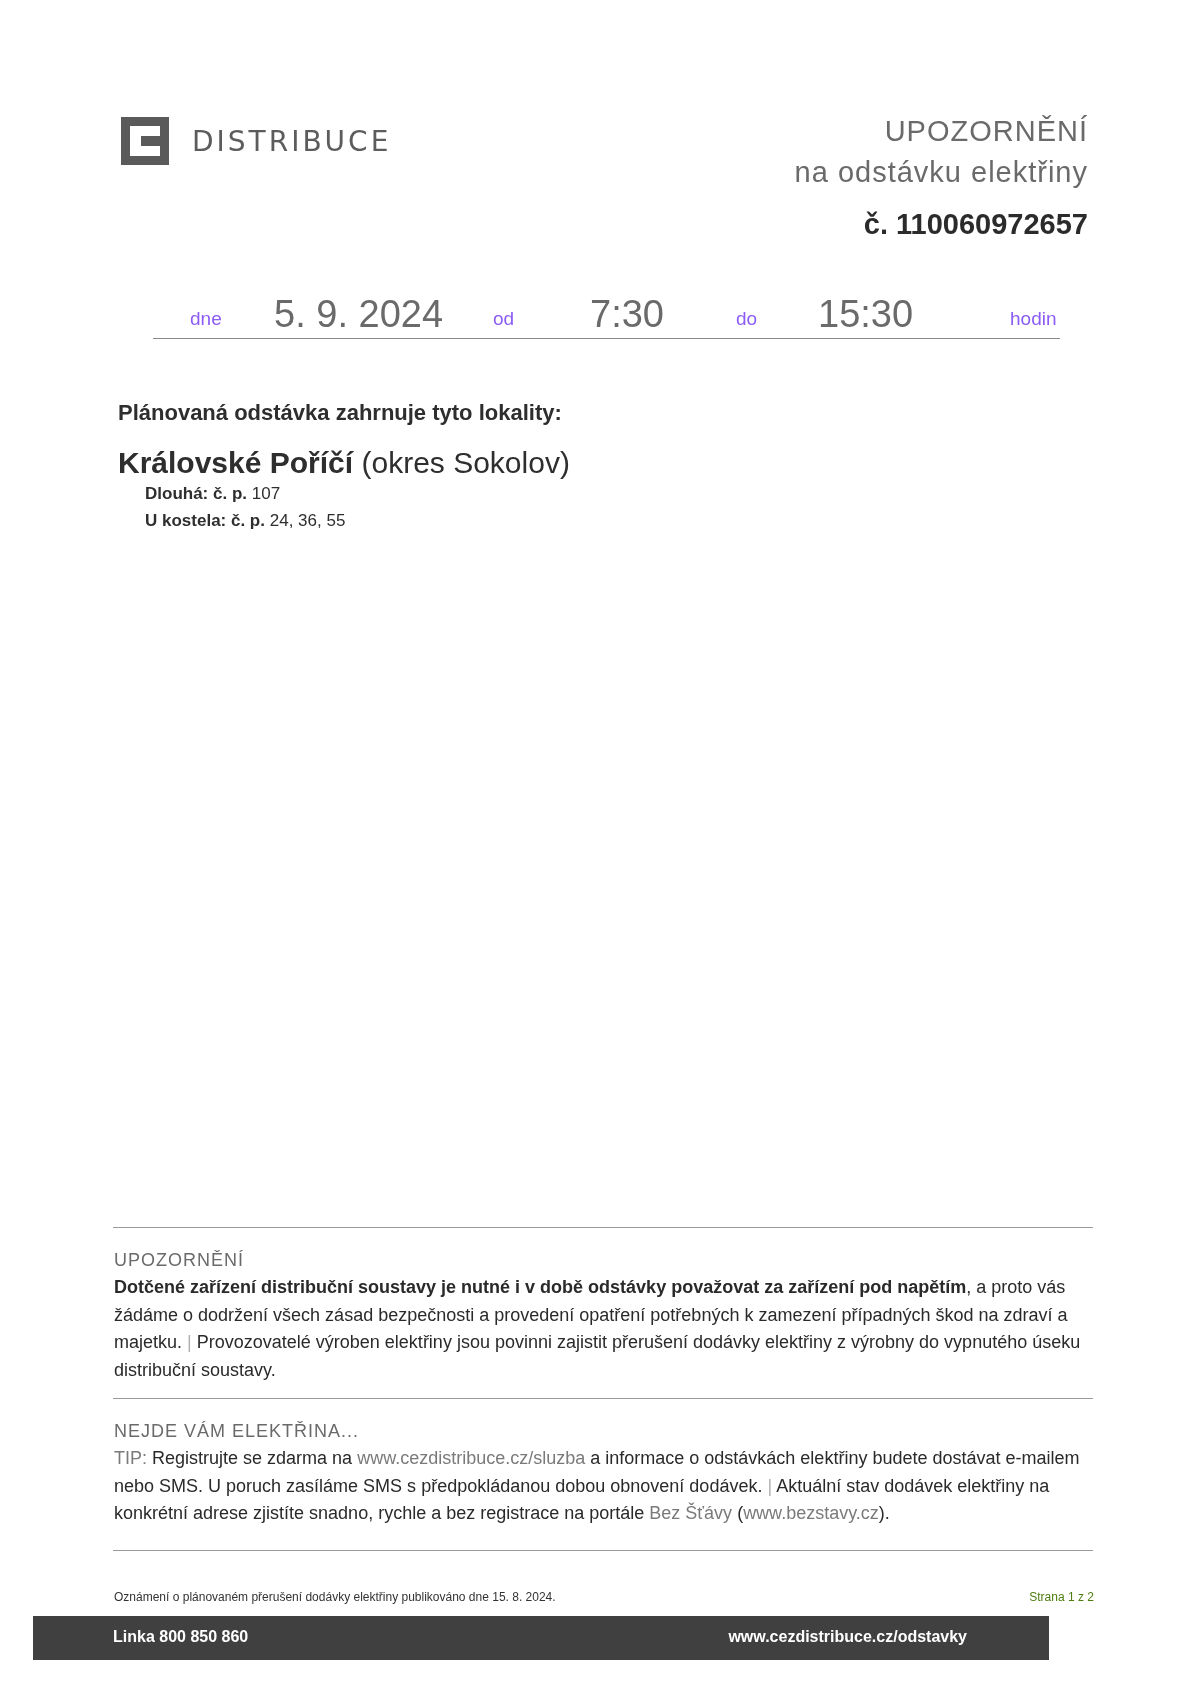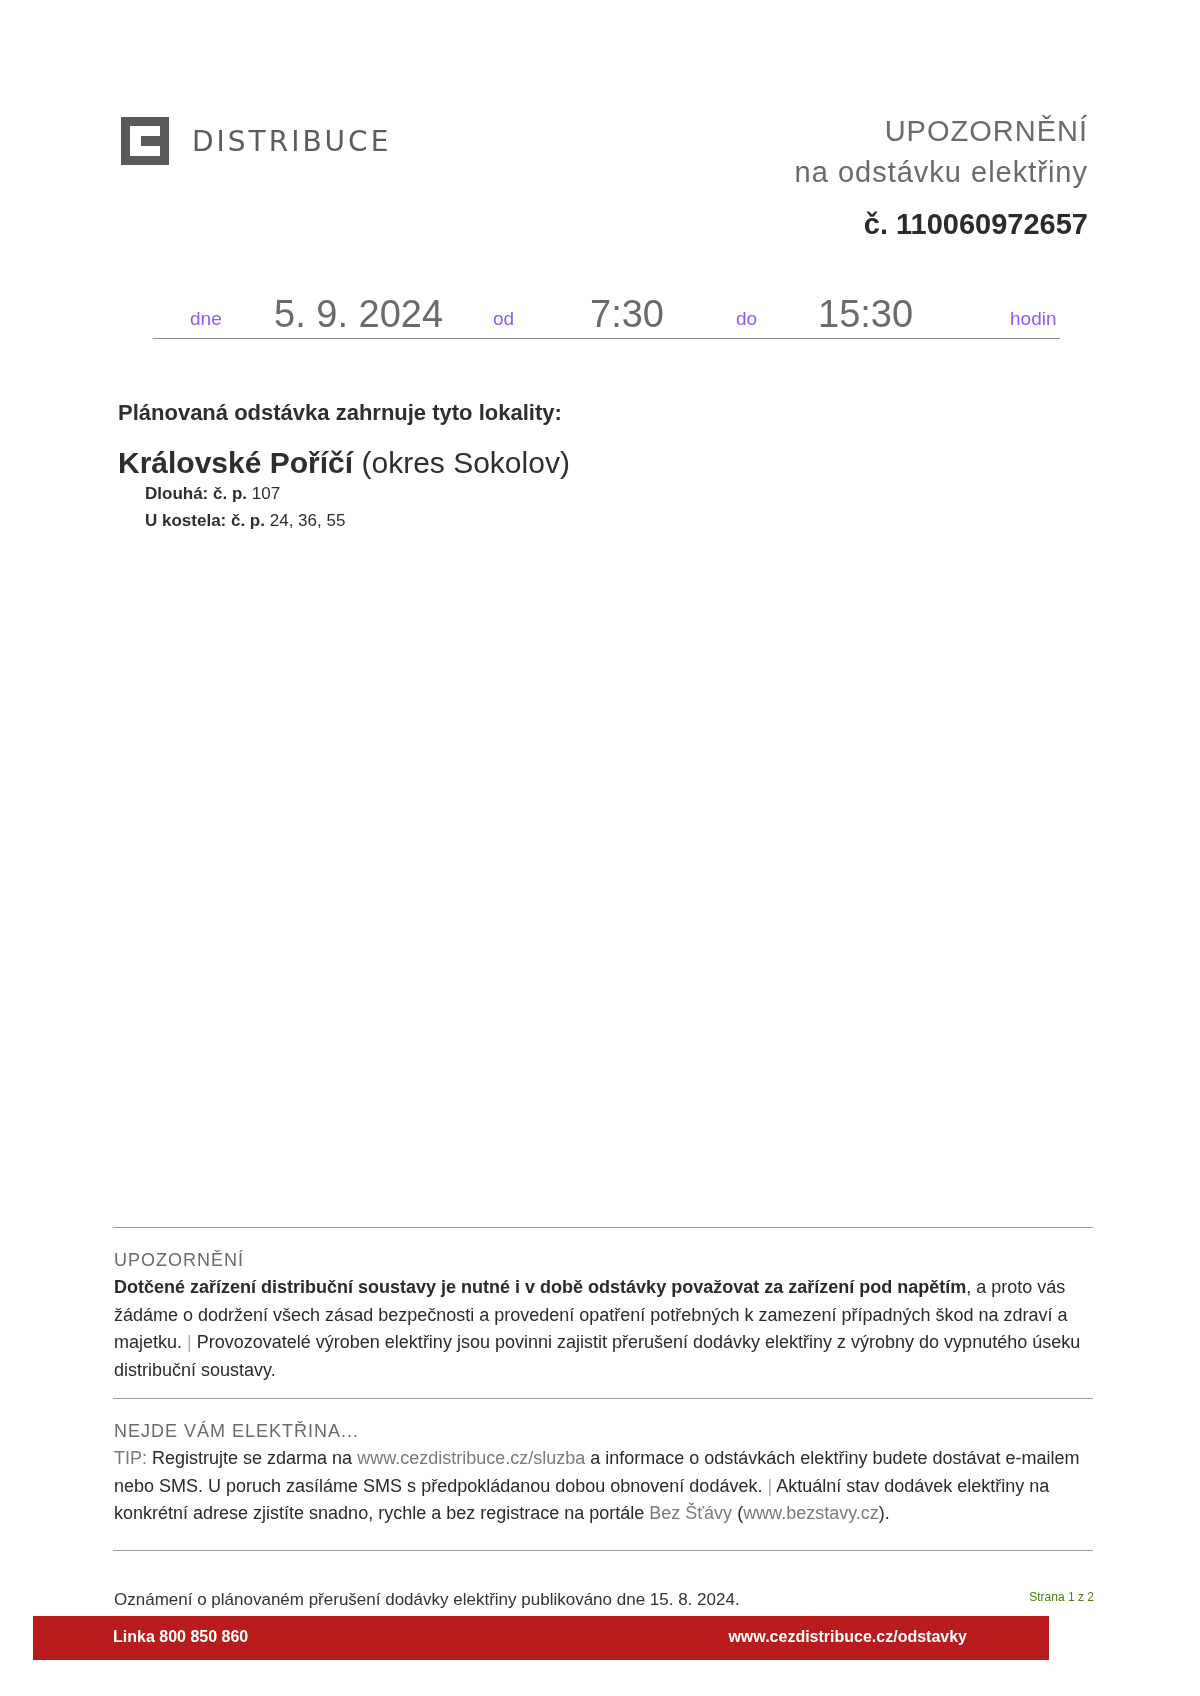--- a/index.html
+++ b/index.html
@@ -35,23 +35,23 @@
     .rule { left: 113px; width: 980px; height: 1px; background: #9a9a9a; }
 
     
     .block-head { left: 114px; font-size: 18px; color: #6a6a6a; letter-spacing: 1px; }
     .block-body { left: 114px; width: 990px; font-size: 18px; line-height: 27.5px; color: #2a2a2a; }
     .block-body b { font-weight: bold; }
     .muted { color: #7a7a7a; }
     .sep { color: #b0b0b0; }
 
     
-    .foot-note { left: 114px; top: 1590px; font-size: 17px; color: #333333; }
+    .foot-note { left: 114px; top: 1590px; font-size: 12px; color: #333333; }
     .foot-page { right: 106px; top: 1590px; font-size: 12px; color: #4d7c0f; }
-    .foot-bar { left: 33px; top: 1616px; width: 1016px; height: 44px; background: #b91c1c; }
+    .foot-bar { left: 33px; top: 1616px; width: 1016px; height: 44px; background: #404040; }
     .foot-bar .l { position: absolute; left: 80px; top: 12px; font-size: 16px; font-weight: bold; color: #ffffff; }
     .foot-bar .r { position: absolute; right: 82px; top: 12px; font-size: 16px; font-weight: bold; color: #ffffff; }
   </style>
 </head>
 <body>
 
 <div class="abs logo-mark">
   <svg width="48" height="48" viewBox="0 0 48 48">
     <rect x="0" y="0" width="48" height="48" fill="#5a5a5a"></rect>
     <path d="M9 9 H39 V19 H20 V29 H39 V39 H9 Z" fill="#ffffff"></path>

